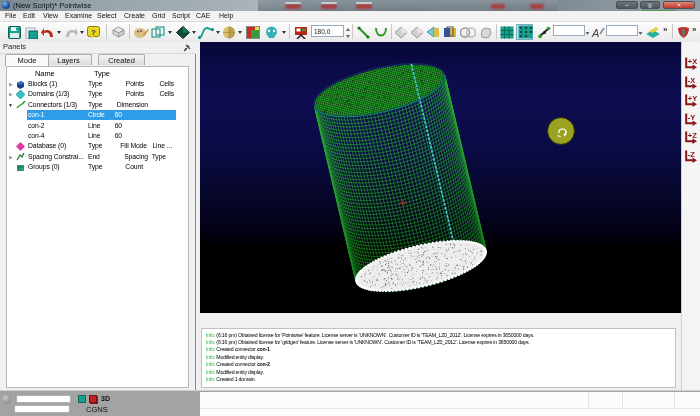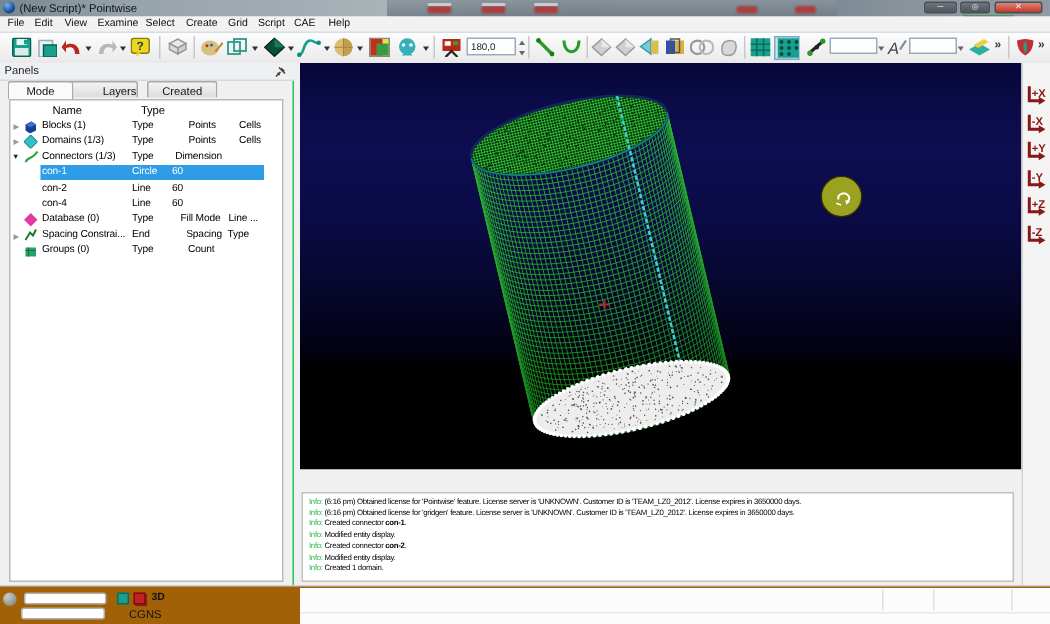--- a/index.html
+++ b/index.html
@@ -22,21 +22,21 @@
 #phead{position:absolute;left:0;top:0;width:196px;height:12px;background:#eef0f2;border-bottom:1px solid #d8d8d8;font-size:7.5px;color:#222;padding-left:3px;}
 .tab{position:absolute;top:12px;height:11px;font-size:7.5px;color:#111;text-align:center;border:1px solid #a9a9a9;border-bottom:none;background:linear-gradient(#f4f4f4,#dcdcdc);line-height:11px;border-radius:2px 2px 0 0;}
 .tab.act{background:#fafafa;height:12px;z-index:2;}
 #tbl{position:absolute;left:6px;top:24px;width:183px;height:322px;background:#fff;border:1px solid #b9b9b9;font-size:6.8px;letter-spacing:-0.1px;color:#000;padding-left:46px;}
 .hdr{position:absolute;top:2px;font-size:7.5px;color:#000;}
 .row{position:absolute;left:1px;width:180px;height:10.4px;}
 .row span{position:absolute;top:1px;white-space:nowrap;}
 .sel{color:#fff;}
 .selbg{position:absolute;left:19px;top:0;width:149px;height:9.6px;background:#2e9ce7;}
 
-#stat{position:absolute;left:0;top:390px;width:700px;height:26px;background:#a16207;border-top:1px solid #d0d0d0;}
+#stat{position:absolute;left:0;top:390px;width:700px;height:26px;background:#a3a3a3;border-top:1px solid #d0d0d0;}
 .inp{position:absolute;height:8px;background:#fff;border:1px solid #b0b0b0;border-radius:2px;}
 
 #vp{position:absolute;left:200px;top:42px;width:481px;height:271px;background:linear-gradient(#07073a 0%,#0b0b48 10%,#0d0d50 22%,#0a0a44 40%,#060628 58%,#020114 70%,#000 76%);}
 
 #rstrip{position:absolute;left:681px;top:42px;width:19px;height:348px;background:#f4f4f4;border-left:1px solid #d0d0d0;}
 
 #msgs{position:absolute;left:197px;top:313px;width:484px;height:77px;background:#f0f0f0;}
 #msgs .mhead{position:absolute;left:2px;top:2px;width:480px;height:12px;background:#eef0f2;font-size:7.5px;color:#222;padding-left:4px;border-bottom:1px solid #ddd;}
 #mlist{position:absolute;left:4px;top:15px;width:475px;height:60px;background:#fff;border:1px solid #c0c0c0;font-size:5.2px;letter-spacing:-0.2px;line-height:7.4px;padding:2.5px 0 0 4px;color:#000;white-space:nowrap;overflow:hidden;}
 .inf{color:#2eb84a;}
@@ -244,21 +244,21 @@
           <path d="M6.5 2 Q9 6 6.5 11 Q4 6 6.5 2" fill="#2a9a8a"></path>
         </svg></div>
       <div class="ti" style="left:692px;font-size:8px;font-weight:bold;color:#333;">»</div>
     </div>
 
 <div id="panels">
  <div id="phead">Panels <svg width="8" height="8" style="position:absolute;right:5px;top:2px;">
           <path d="M1 7 L4 4 M3 1 L7 5 M2 4.5 L3.5 6 M4.5 1.5 L6.5 3.5" stroke="#444" stroke-width="1.1"></path>
         </svg></div>
  <div class="tab act" style="left:5px;width:44px;">Mode</div>
- <div class="tab" style="left:45px;width:47px;text-align:right;">Layers</div>
+ <div class="tab" style="left:45px;width:47px;">Layers</div>
  <div class="tab" style="left:98px;width:47px;">Created</div>
  <div id="tbl">
   <span class="hdr" style="left:28px;">Name</span>
         <span class="hdr" style="left:87px;">Type</span>
   <div class="row" style="top:12px;">
           <span style="left:1px;top:2px;color:#999;font-size:5px;">▶</span>
           <span style="left:8px;top:0.5px;"><svg width="9" height="9" viewBox="0 0 9 9">
               <path d="M1 3 L5 1 L8 3 L8 7 L4 9 L1 7 Z" fill="#1a3f8f"></path>
               <path d="M1 3 L5 1 L8 3 L4 5 Z" fill="#3a6fd0"></path>
             </svg></span>

